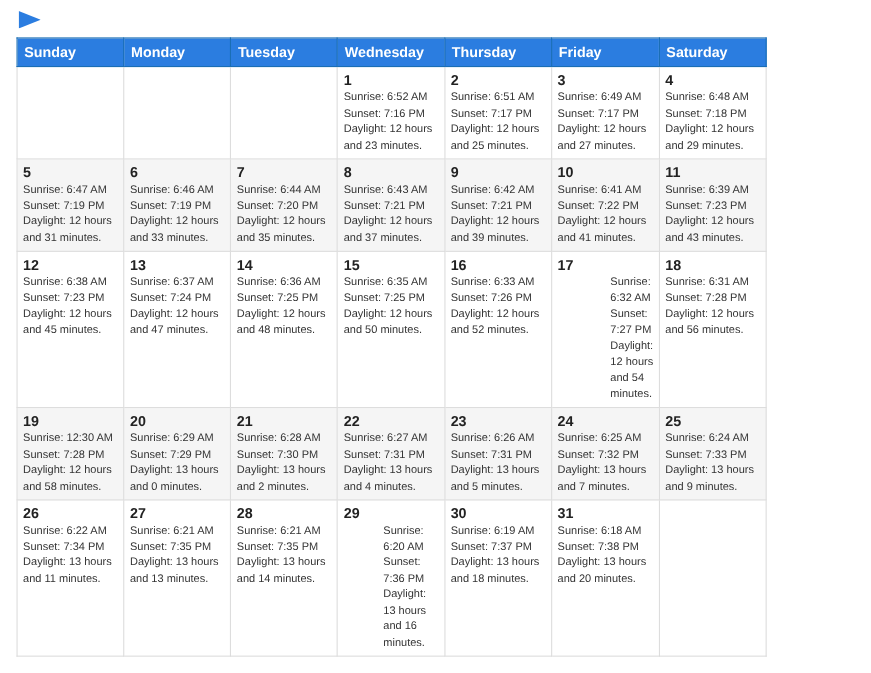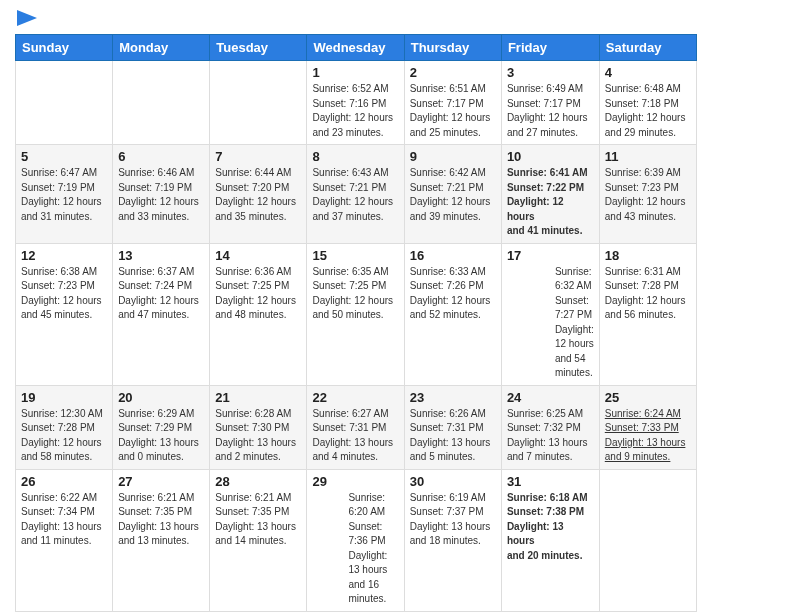--- a/index.html
+++ b/index.html
@@ -182,21 +182,21 @@
           </td>
           <td>
             <span class="day-number">9</span>
             <div class="day-info" style="white-space: pre-line;">Sunrise: 6:42 AM
 Sunset: 7:21 PM
 Daylight: 12 hours
 and 39 minutes.</div>
           </td>
           <td>
             <span class="day-number">10</span>
-            <div class="day-info" style="white-space: pre-line; font-weight: bold;">Sunrise: 6:41 AM
+            <div class="day-info" style="white-space: pre-line;">Sunrise: 6:41 AM
 Sunset: 7:22 PM
 Daylight: 12 hours
 and 41 minutes.</div>
           </td>
           <td>
             <span class="day-number">11</span>
             <div class="day-info" style="white-space: pre-line;">Sunrise: 6:39 AM
 Sunset: 7:23 PM
 Daylight: 12 hours
 and 43 minutes.</div>
@@ -291,21 +291,21 @@
           </td>
           <td>
             <span class="day-number">24</span>
             <div class="day-info" style="white-space: pre-line;">Sunrise: 6:25 AM
 Sunset: 7:32 PM
 Daylight: 13 hours
 and 7 minutes.</div>
           </td>
           <td>
             <span class="day-number">25</span>
-            <div class="day-info" style="white-space: pre-line; text-decoration: underline;">Sunrise: 6:24 AM
+            <div class="day-info" style="white-space: pre-line;">Sunrise: 6:24 AM
 Sunset: 7:33 PM
 Daylight: 13 hours
 and 9 minutes.</div>
           </td>
         </tr>
         <tr>
           <td>
             <span class="day-number">26</span>
             <div class="day-info" style="white-space: pre-line;">Sunrise: 6:22 AM
 Sunset: 7:34 PM
@@ -335,21 +335,21 @@
           </td>
           <td>
             <span class="day-number">30</span>
             <div class="day-info" style="white-space: pre-line;">Sunrise: 6:19 AM
 Sunset: 7:37 PM
 Daylight: 13 hours
 and 18 minutes.</div>
           </td>
           <td>
             <span class="day-number">31</span>
-            <div class="day-info" style="white-space: pre-line; font-weight: bold;">Sunrise: 6:18 AM
+            <div class="day-info" style="white-space: pre-line;">Sunrise: 6:18 AM
 Sunset: 7:38 PM
 Daylight: 13 hours
 and 20 minutes.</div>
           </td>
           <td class="empty-cell"></td>
         </tr>
       </tbody>
   </table>
 </div>
 

